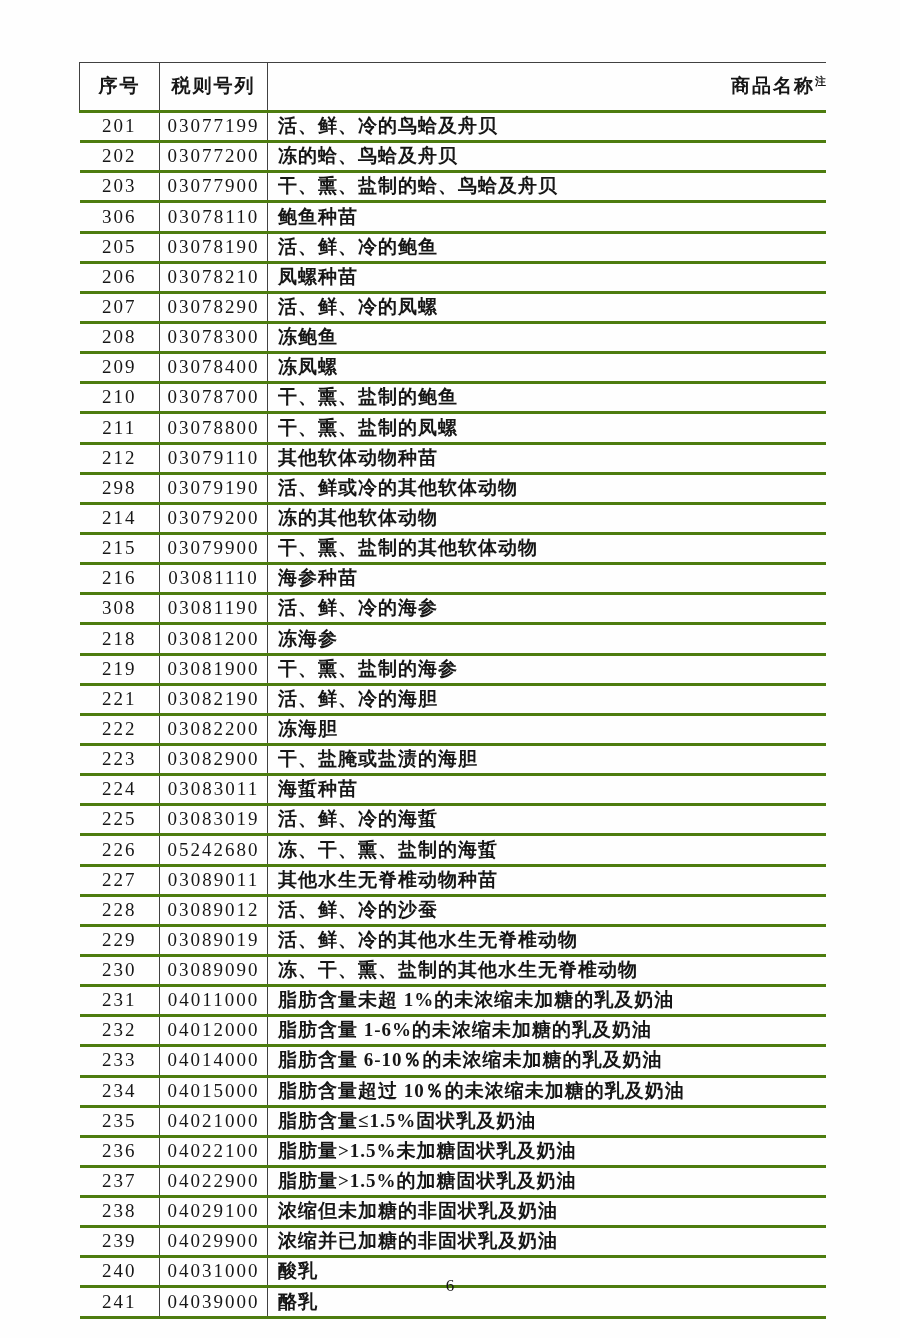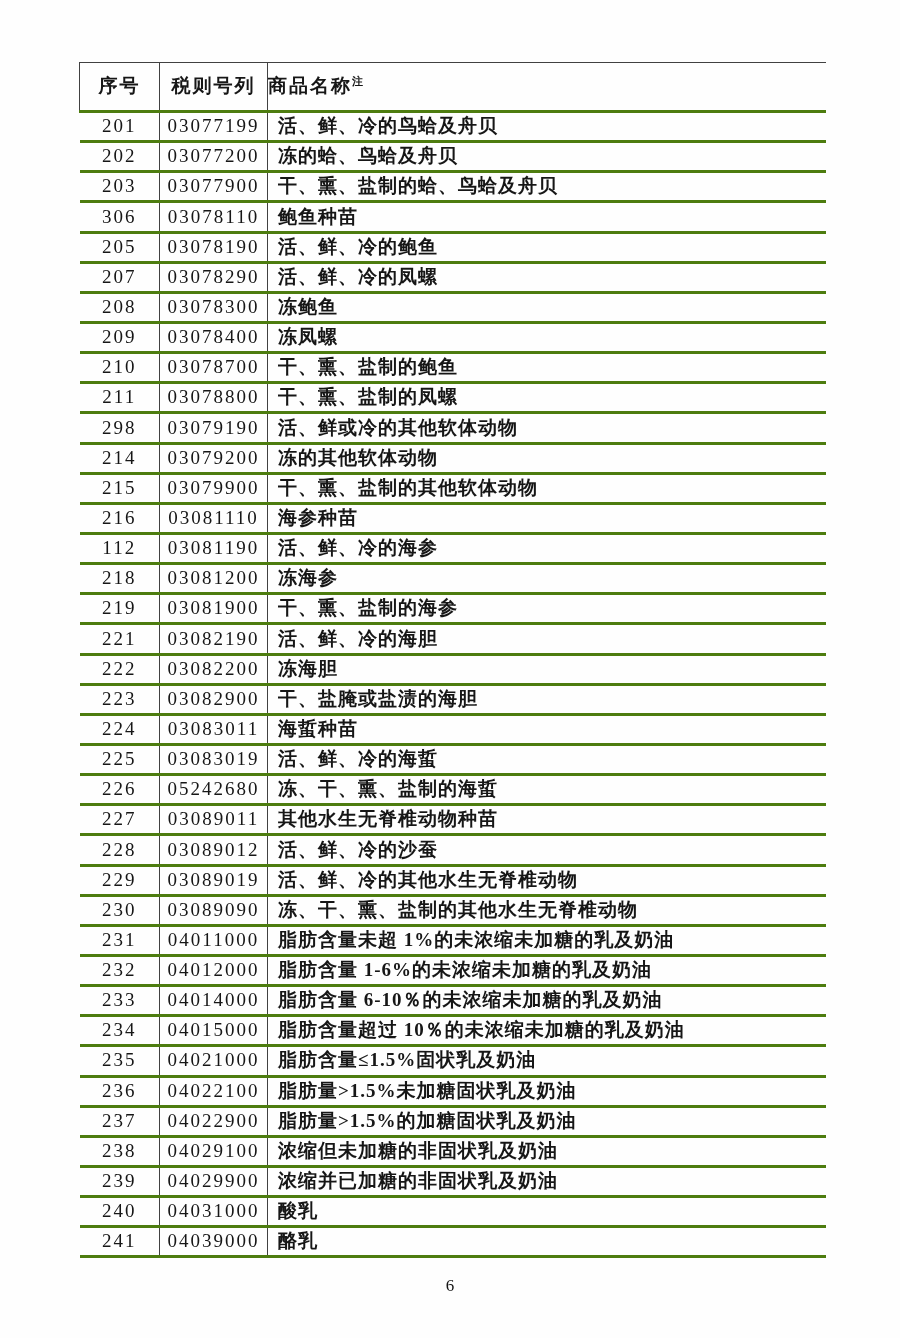--- a/index.html
+++ b/index.html
@@ -32,21 +32,21 @@
     padding: 0;
     vertical-align: middle;
     font-size: 19px;
     line-height: 1.1;
     overflow: hidden;
     white-space: nowrap;
   }
   thead th {
     height: 47px;
     font-weight: bold;
-    text-align: left;
+    text-align: right;
     letter-spacing: 2px;
   }
   thead th.col-sn {
     border-left: 1px solid #414141;
   }
   tbody td {
     height: 27.15px;
   }
   .col-sn  { width: 79px;  }
   .col-code{ width: 107px; }
@@ -124,20 +124,25 @@
       <td class="col-code">03078110</td>
       <td class="col-name">鲍鱼种苗</td>
     </tr>
 
     <tr>
       <td class="col-sn">205</td>
       <td class="col-code">03078190</td>
       <td class="col-name">活、鲜、冷的鲍鱼</td>
     </tr>
 
+    <tr>
+      <td class="col-sn">206</td>
+      <td class="col-code">03078210</td>
+      <td class="col-name">凤螺种苗</td>
+    </tr>
 
     <tr>
       <td class="col-sn">207</td>
       <td class="col-code">03078290</td>
       <td class="col-name">活、鲜、冷的凤螺</td>
     </tr>
 
     <tr>
       <td class="col-sn">208</td>
       <td class="col-code">03078300</td>
@@ -155,20 +160,25 @@
       <td class="col-code">03078700</td>
       <td class="col-name">干、熏、盐制的鲍鱼</td>
     </tr>
 
     <tr>
       <td class="col-sn">211</td>
       <td class="col-code">03078800</td>
       <td class="col-name">干、熏、盐制的凤螺</td>
     </tr>
 
+    <tr>
+      <td class="col-sn">212</td>
+      <td class="col-code">03079110</td>
+      <td class="col-name">其他软体动物种苗</td>
+    </tr>
 
     <tr>
       <td class="col-sn">298</td>
       <td class="col-code">03079190</td>
       <td class="col-name">活、鲜或冷的其他软体动物</td>
     </tr>
 
     <tr>
       <td class="col-sn">214</td>
       <td class="col-code">03079200</td>
@@ -181,21 +191,21 @@
       <td class="col-name">干、熏、盐制的其他软体动物</td>
     </tr>
 
     <tr>
       <td class="col-sn">216</td>
       <td class="col-code">03081110</td>
       <td class="col-name">海参种苗</td>
     </tr>
 
     <tr>
-      <td class="col-sn">112</td>
+      <td class="col-sn">308</td>
       <td class="col-code">03081190</td>
       <td class="col-name">活、鲜、冷的海参</td>
     </tr>
 
     <tr>
       <td class="col-sn">218</td>
       <td class="col-code">03081200</td>
       <td class="col-name">冻海参</td>
     </tr>
 

